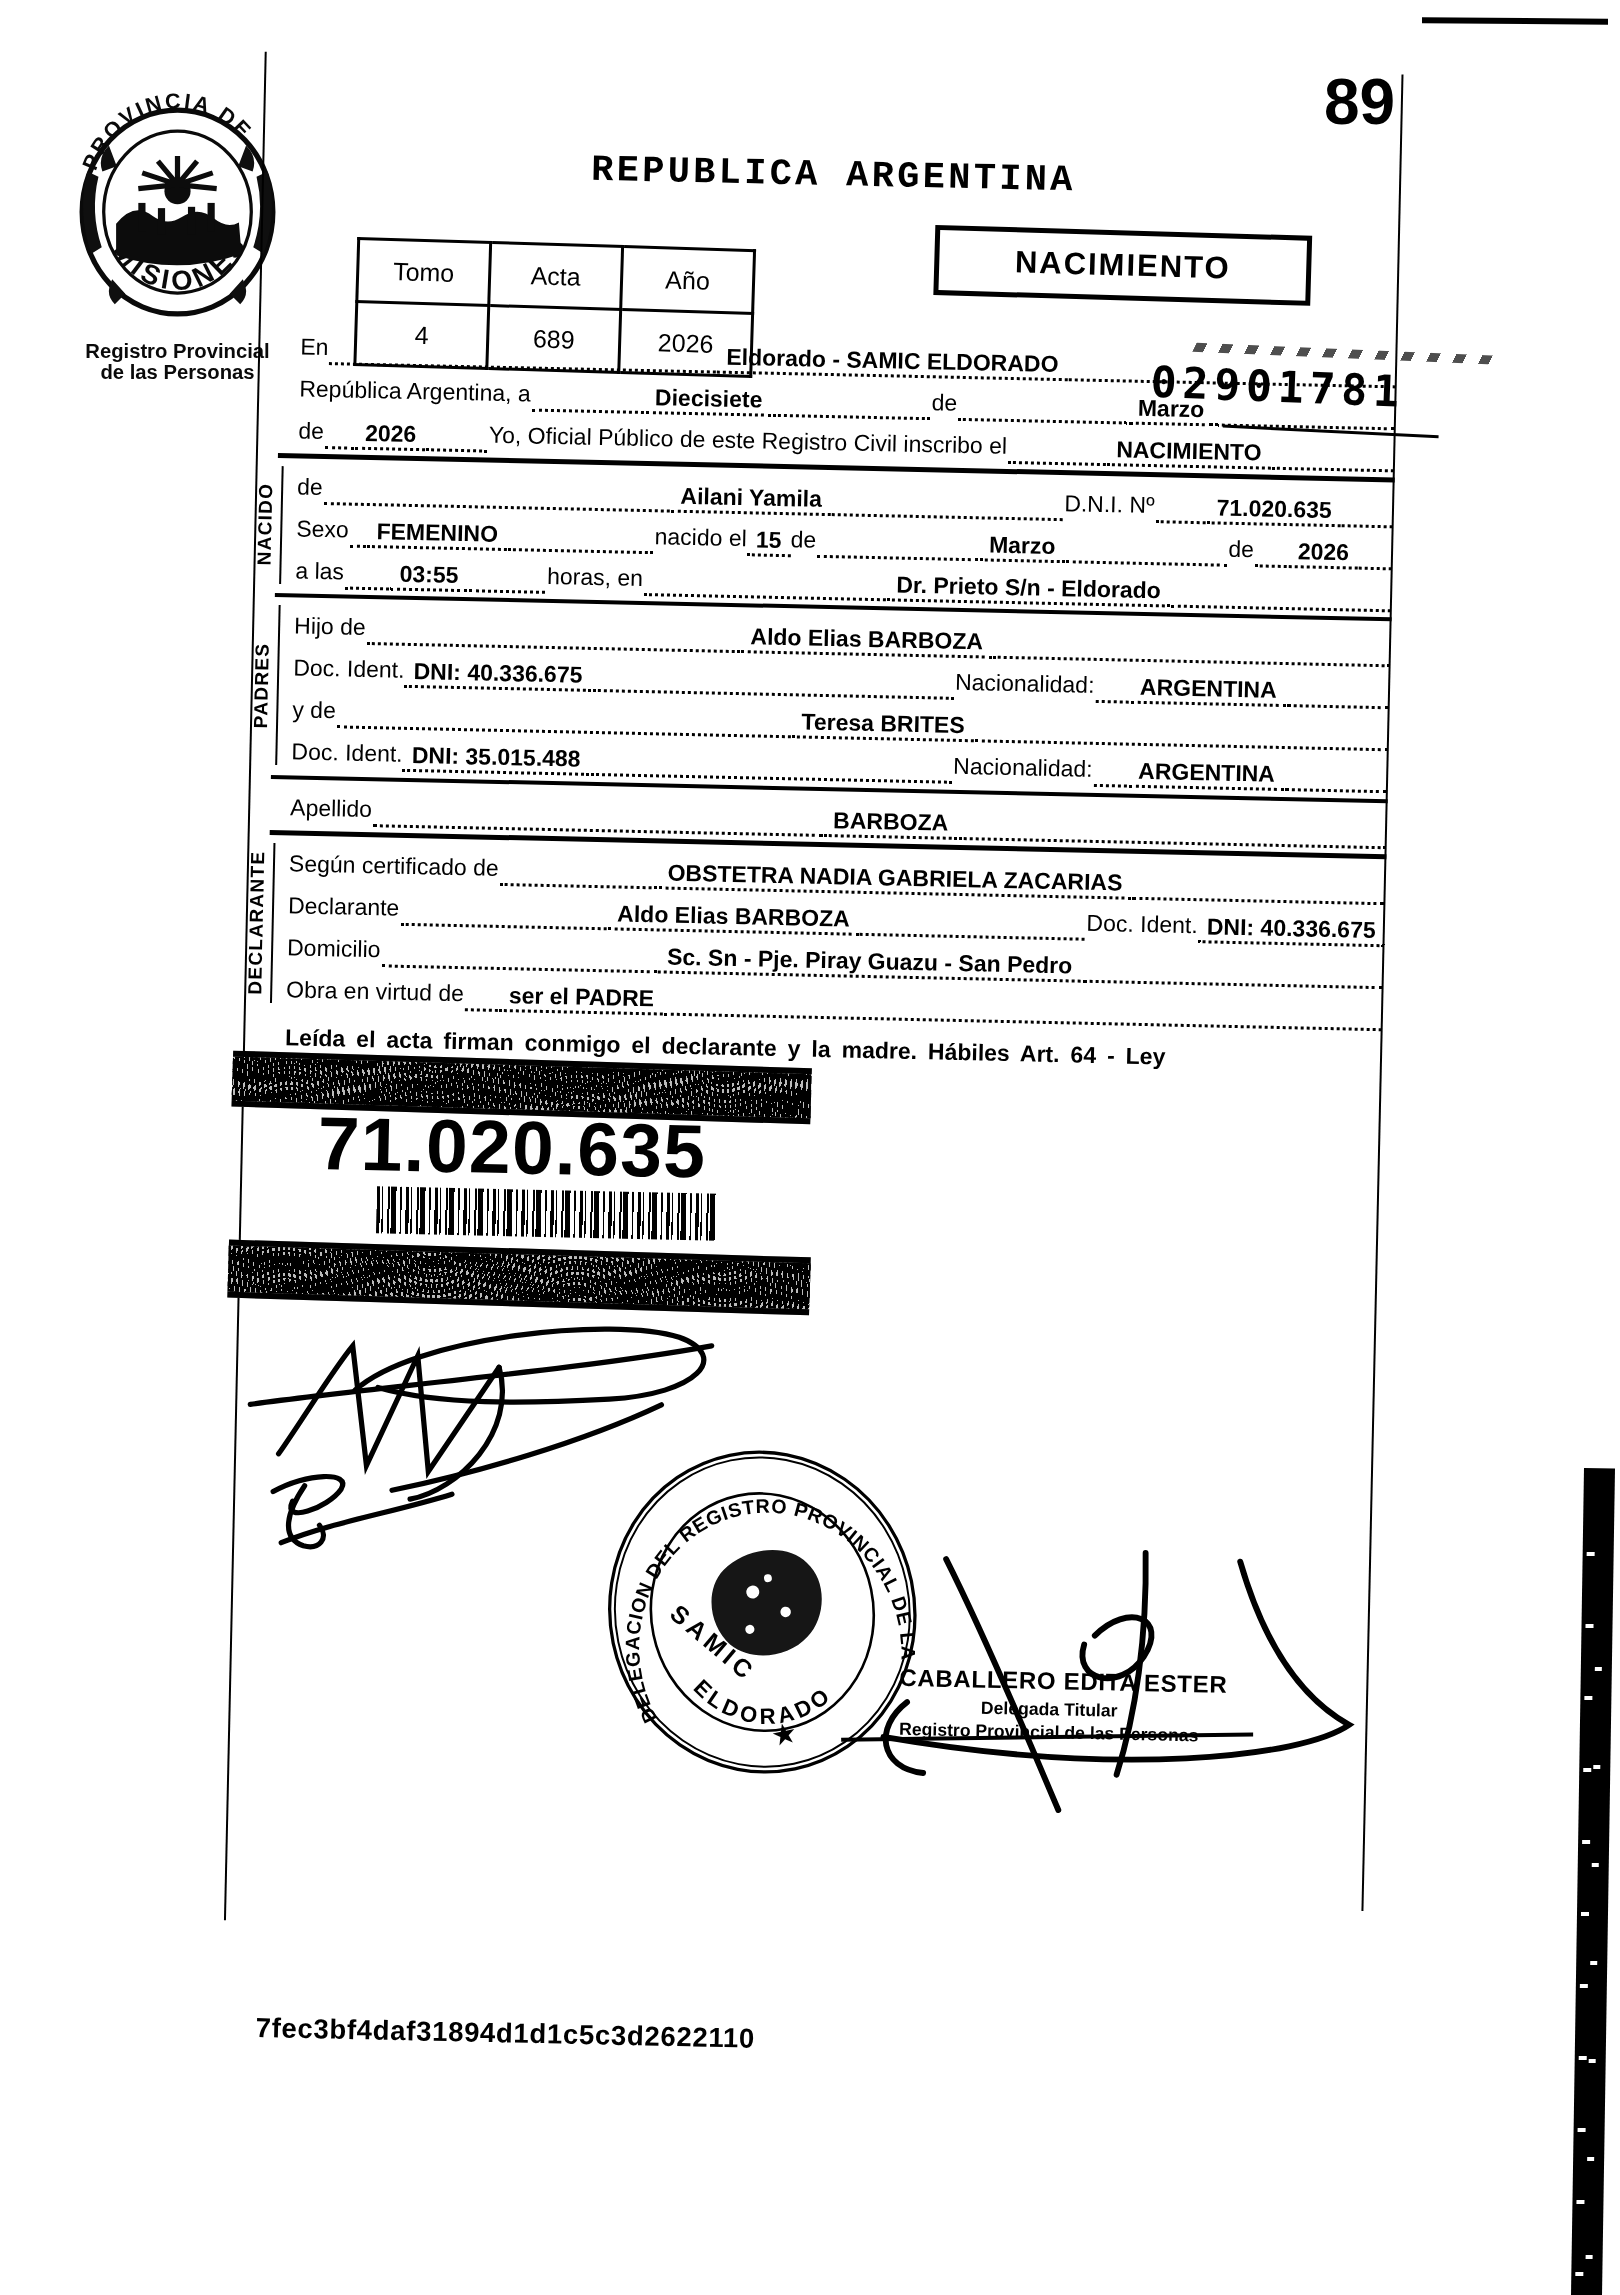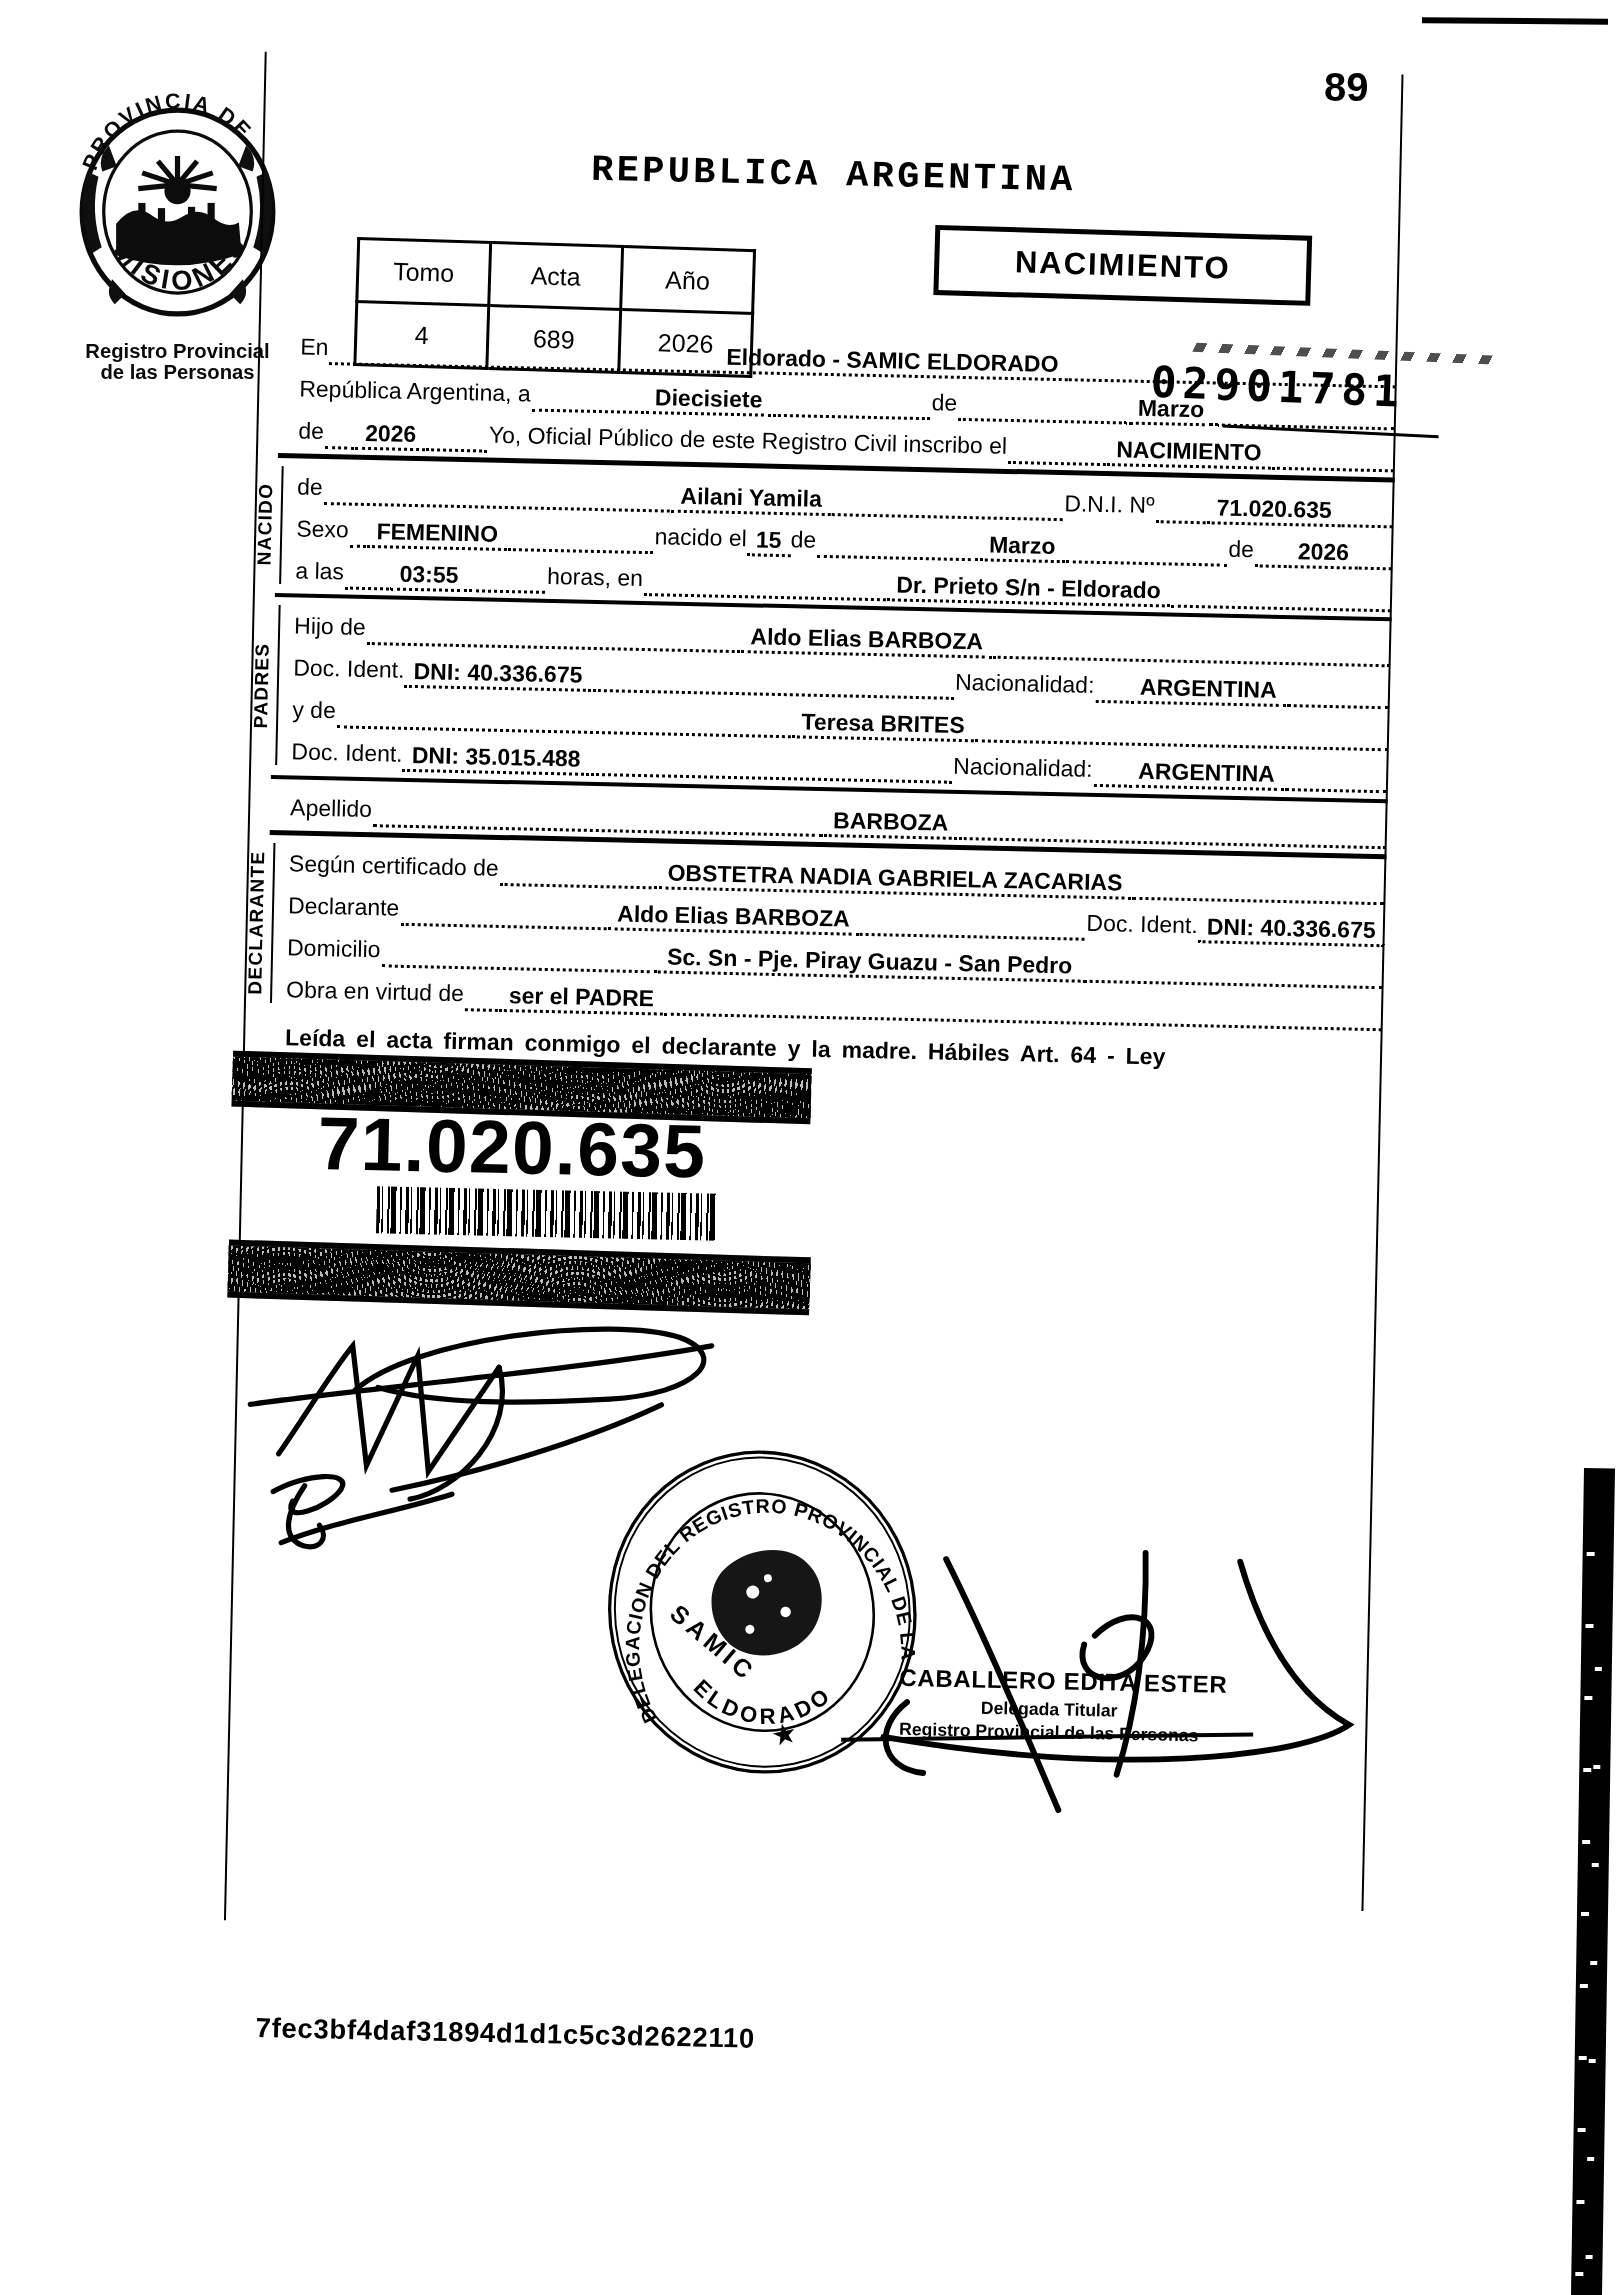--- a/index.html
+++ b/index.html
@@ -2,21 +2,21 @@
 <html style="font-size:10.5px"><head>
 <meta charset="utf-8">
 <style>
   html,body{margin:0;padding:0;background:#fff;}
   #sheet{position:relative;width:1621px;height:2295px;background:#fff;overflow:hidden;
          font-family:"Liberation Sans",sans-serif;color:#000;}
   .abs{position:absolute;}
   
   #rot{position:absolute;inset:0;transform:rotate(1.25deg);transform-origin:281px 131px;}
   
-  .pageno{font-size:40px;font-weight:bold;}
+  .pageno{font-size:64px;font-weight:bold;}
   
   .topline{background:#000;height:5.9px;transform:rotate(.4deg);}
   
   .vline{width:2px;background:#000;}
   
   .doc-title{font-family:"Liberation Mono","DejaVu Sans Mono",monospace;font-weight:bold;
              font-size:37px;letter-spacing:3.3px;white-space:nowrap;}
   
   table.rec{border-collapse:collapse;transform:rotate(.5deg);}
   table.rec td,table.rec th{border:3.3px solid #000;width:129px;height:60px;text-align:center;

